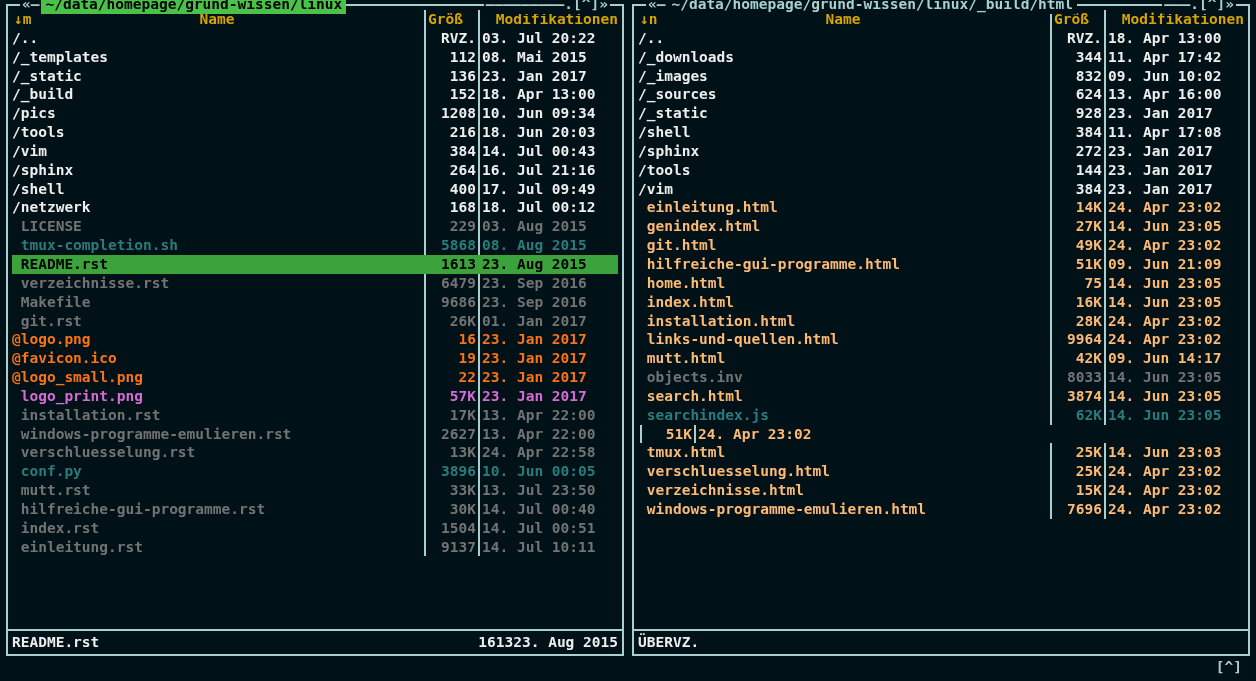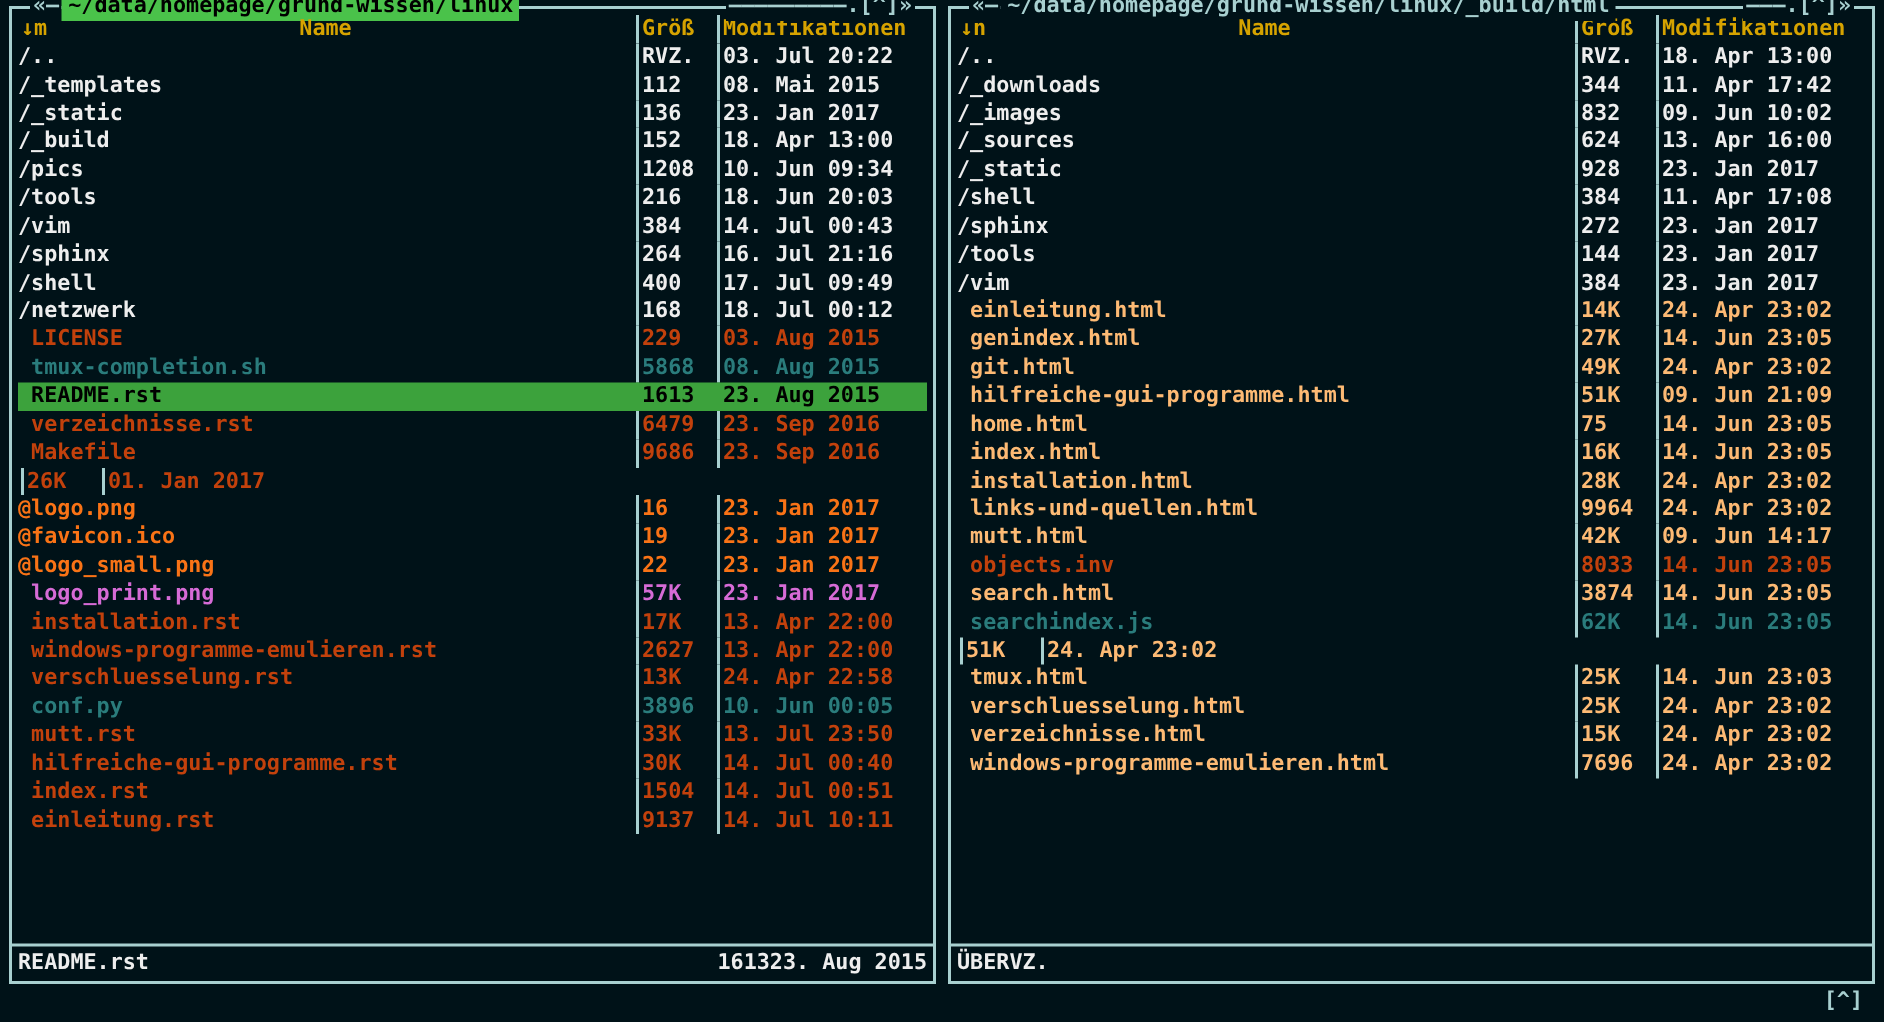--- a/index.html
+++ b/index.html
@@ -66,43 +66,43 @@
   }
   .header-row {
     display: flex;
     color: #d6a300;
     padding: 0 4px;
     margin-top: 4px;
   }
   .col-name { flex: 1; text-align: center; position: relative; }
   .col-name .arrow { position: absolute; left: 2px; color: #d6a300; }
   .col-size { width: 48px; }
-  .col-mod  { width: 136px; text-align: left; }
+  .col-mod  { width: 136px; text-align: right; }
   .sep {
     width: 2px;
     align-self: stretch;
     background: #a8d0d0;
     margin: 0 2px;
   }
   .file-list {
     flex: 1;
     overflow: hidden;
     padding: 0 4px;
   }
   .row {
     display: flex;
     align-items: stretch;
     white-space: pre;
   }
   .row .c-name { flex: 1; overflow: hidden; }
-  .row .c-size { width: 48px; }
+  .row .c-size { width: 48px; text-align: right; }
   .row .c-mod  { width: 136px; }
   .row .rsep  { width: 2px; background: #a8d0d0; margin: 0 2px; }
 
-  .clr-white   { color: #c2410c; }
+  .clr-white   { color: #737373; }
   .clr-dir     { color: #eee; }
   .clr-cyan    { color: #fdba74; }
   .clr-cyan-dim{ color: #2a7c7c; }
   .clr-blue    { color: #f97316; }
   .clr-magenta { color: #d66bd6; }
 
   .row.selected {
     background: #3ca23c;
     color: #000;
   }
@@ -153,21 +153,21 @@
           <div class="row"><span class="c-name clr-dir">/tools</span><span class="rsep"></span><span class="c-size clr-dir">216</span><span class="rsep"></span><span class="c-mod clr-dir">18. Jun 20:03</span></div>
           <div class="row"><span class="c-name clr-dir">/vim</span><span class="rsep"></span><span class="c-size clr-dir">384</span><span class="rsep"></span><span class="c-mod clr-dir">14. Jul 00:43</span></div>
           <div class="row"><span class="c-name clr-dir">/sphinx</span><span class="rsep"></span><span class="c-size clr-dir">264</span><span class="rsep"></span><span class="c-mod clr-dir">16. Jul 21:16</span></div>
           <div class="row"><span class="c-name clr-dir">/shell</span><span class="rsep"></span><span class="c-size clr-dir">400</span><span class="rsep"></span><span class="c-mod clr-dir">17. Jul 09:49</span></div>
           <div class="row"><span class="c-name clr-dir">/netzwerk</span><span class="rsep"></span><span class="c-size clr-dir">168</span><span class="rsep"></span><span class="c-mod clr-dir">18. Jul 00:12</span></div>
           <div class="row"><span class="c-name clr-white"> LICENSE</span><span class="rsep"></span><span class="c-size clr-white">229</span><span class="rsep"></span><span class="c-mod clr-white">03. Aug 2015</span></div>
           <div class="row"><span class="c-name clr-cyan-dim"> tmux-completion.sh</span><span class="rsep"></span><span class="c-size clr-cyan-dim">5868</span><span class="rsep"></span><span class="c-mod clr-cyan-dim">08. Aug 2015</span></div>
           <div class="row selected"><span class="c-name clr-white"> README.rst</span><span class="rsep"></span><span class="c-size clr-white">1613</span><span class="rsep"></span><span class="c-mod clr-white">23. Aug 2015</span></div>
           <div class="row"><span class="c-name clr-white"> verzeichnisse.rst</span><span class="rsep"></span><span class="c-size clr-white">6479</span><span class="rsep"></span><span class="c-mod clr-white">23. Sep 2016</span></div>
           <div class="row"><span class="c-name clr-white"> Makefile</span><span class="rsep"></span><span class="c-size clr-white">9686</span><span class="rsep"></span><span class="c-mod clr-white">23. Sep 2016</span></div>
-          <div class="row"><span class="rsep"></span><span class="c-size clr-white">26K</span><span class="rsep"></span><span class="c-mod clr-white">01. Jan 2017</span></div>
+          <div class="row"><span class="c-name clr-white"> git.rst</span><span class="rsep"></span><span class="c-size clr-white">26K</span><span class="rsep"></span><span class="c-mod clr-white">01. Jan 2017</span></div>
           <div class="row"><span class="c-name clr-blue">@logo.png</span><span class="rsep"></span><span class="c-size clr-blue">16</span><span class="rsep"></span><span class="c-mod clr-blue">23. Jan 2017</span></div>
           <div class="row"><span class="c-name clr-blue">@favicon.ico</span><span class="rsep"></span><span class="c-size clr-blue">19</span><span class="rsep"></span><span class="c-mod clr-blue">23. Jan 2017</span></div>
           <div class="row"><span class="c-name clr-blue">@logo_small.png</span><span class="rsep"></span><span class="c-size clr-blue">22</span><span class="rsep"></span><span class="c-mod clr-blue">23. Jan 2017</span></div>
           <div class="row"><span class="c-name clr-magenta"> logo_print.png</span><span class="rsep"></span><span class="c-size clr-magenta">57K</span><span class="rsep"></span><span class="c-mod clr-magenta">23. Jan 2017</span></div>
           <div class="row"><span class="c-name clr-white"> installation.rst</span><span class="rsep"></span><span class="c-size clr-white">17K</span><span class="rsep"></span><span class="c-mod clr-white">13. Apr 22:00</span></div>
           <div class="row"><span class="c-name clr-white"> windows-programme-emulieren.rst</span><span class="rsep"></span><span class="c-size clr-white">2627</span><span class="rsep"></span><span class="c-mod clr-white">13. Apr 22:00</span></div>
           <div class="row"><span class="c-name clr-white"> verschluesselung.rst</span><span class="rsep"></span><span class="c-size clr-white">13K</span><span class="rsep"></span><span class="c-mod clr-white">24. Apr 22:58</span></div>
           <div class="row"><span class="c-name clr-cyan-dim"> conf.py</span><span class="rsep"></span><span class="c-size clr-cyan-dim">3896</span><span class="rsep"></span><span class="c-mod clr-cyan-dim">10. Jun 00:05</span></div>
           <div class="row"><span class="c-name clr-white"> mutt.rst</span><span class="rsep"></span><span class="c-size clr-white">33K</span><span class="rsep"></span><span class="c-mod clr-white">13. Jul 23:50</span></div>
           <div class="row"><span class="c-name clr-white"> hilfreiche-gui-programme.rst</span><span class="rsep"></span><span class="c-size clr-white">30K</span><span class="rsep"></span><span class="c-mod clr-white">14. Jul 00:40</span></div>

